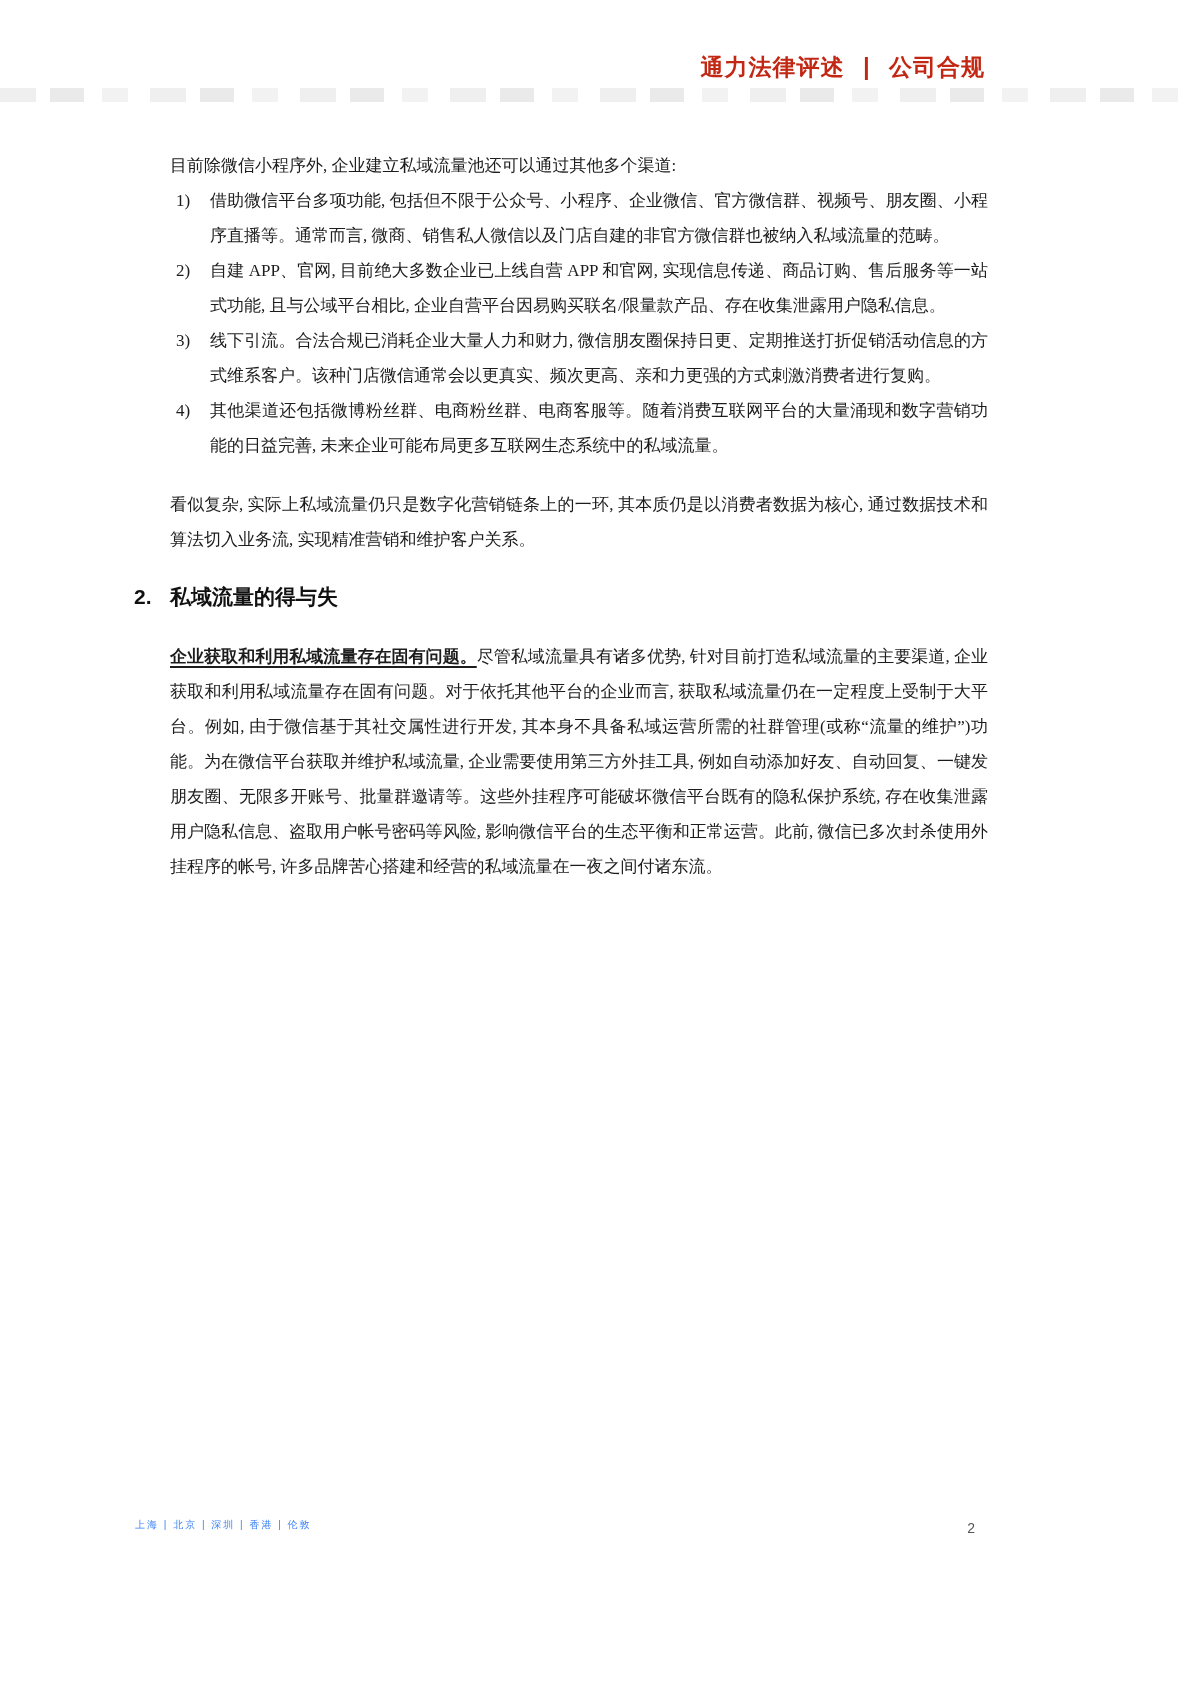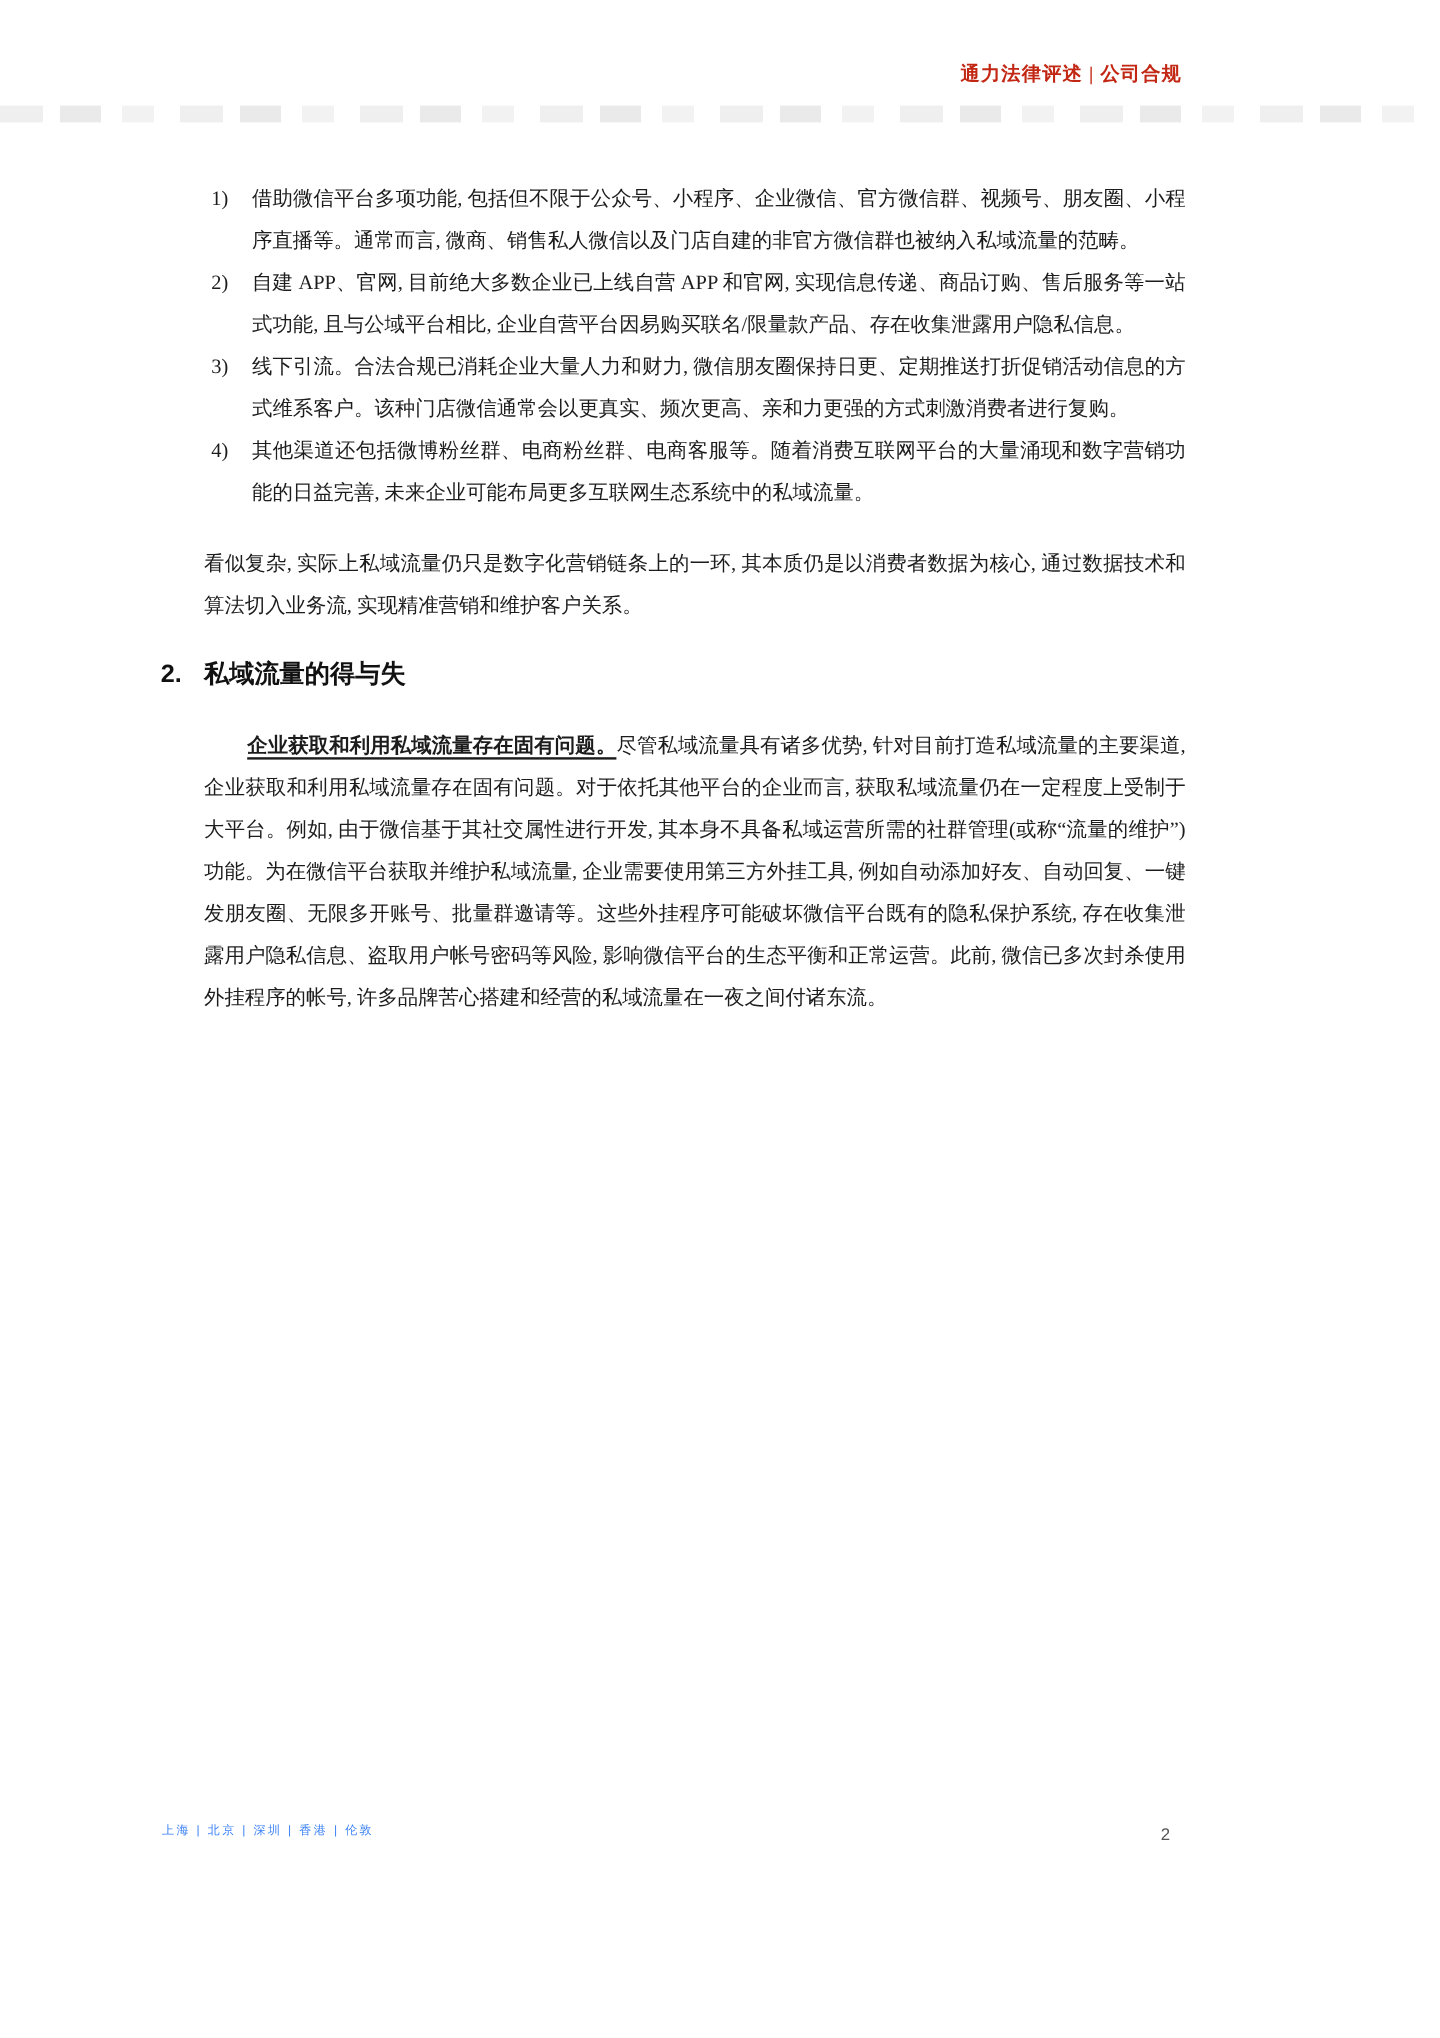--- a/index.html
+++ b/index.html
@@ -22,23 +22,23 @@
     background: repeating-linear-gradient(90deg,
       #ececec 0 36px, #ffffff 36px 50px,
       #e6e6e6 50px 84px, #ffffff 84px 102px,
       #f0f0f0 102px 128px, #ffffff 128px 150px);
     opacity: 0.85;
   }
 
   .header-line {
     position: absolute;
     top: 52px; right: 215px;
-    font-family: Liberation Serif, serif;
+    font-family: Liberation Mono, monospace;
     font-weight: bold;
-    font-size: 16px;
+    font-size: 23px;
     letter-spacing: 1px;
     color: #c22713;
     white-space: nowrap;
   }
 
   .content {
     position: absolute;
     left: 170px; top: 148px;
     width: 818px;
     font-size: 17px;
@@ -68,21 +68,20 @@
     color: #111111;
     text-align: left;
   }
   .section-number { flex: 0 0 36px; }
 
   .lead {
     font-weight: bold;
     text-decoration: underline;
     text-underline-offset: 4px;
     text-decoration-thickness: 1.5px;
-    margin-left: 36px;
   }
 
   .footer-locations {
     position: absolute;
     left: 135px; top: 1518px;
     font-family: "Liberation Sans", sans-serif;
     font-size: 10px;
     letter-spacing: 2px;
     color: #3b82f6;
     white-space: nowrap;
@@ -100,20 +99,21 @@
 
 <div class="page">
 
   <div class="artifact-strip"></div>
 
   <div class="header-line">通力法律评述 | 公司合规</div>
 
   <div class="content">
 
 
+    <p class="para no-gap">目前除微信小程序外, 企业建立私域流量池还可以通过其他多个渠道:</p>
 
     <div class="channel-list">
       <div class="channel-item">
         <span class="channel-num">1)</span>
         <span class="channel-text">借助微信平台多项功能, 包括但不限于公众号、小程序、企业微信、官方微信群、视频号、朋友圈、小程序直播等。通常而言, 微商、销售私人微信以及门店自建的非官方微信群也被纳入私域流量的范畴。</span>
       </div>
       <div class="channel-item">
         <span class="channel-num">2)</span>
         <span class="channel-text">自建 APP、官网, 目前绝大多数企业已上线自营 APP 和官网, 实现信息传递、商品订购、售后服务等一站式功能, 且与公域平台相比, 企业自营平台因易购买联名/限量款产品、存在收集泄露用户隐私信息。</span>
       </div>

